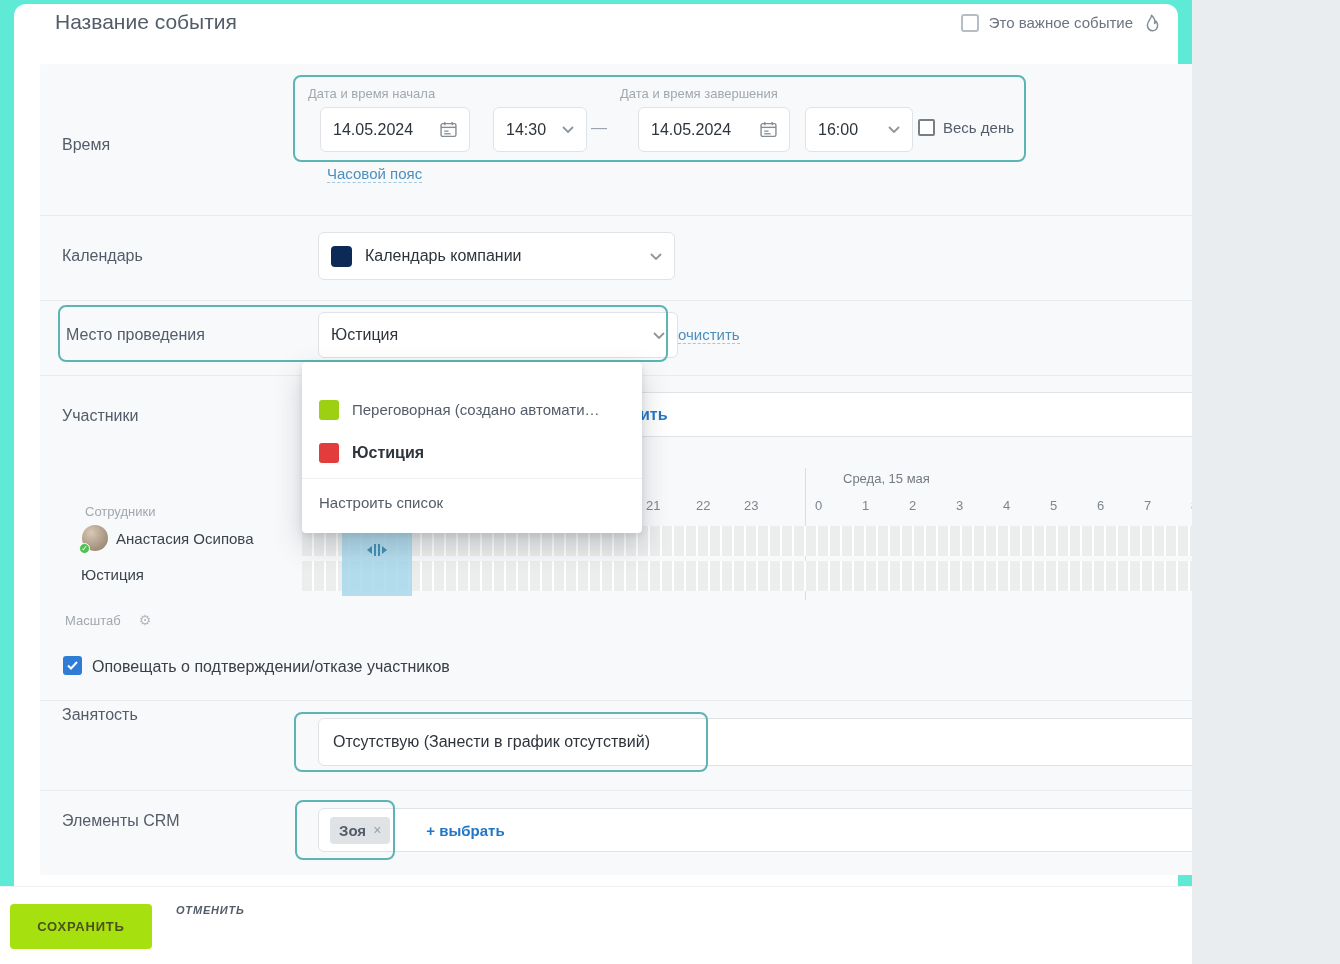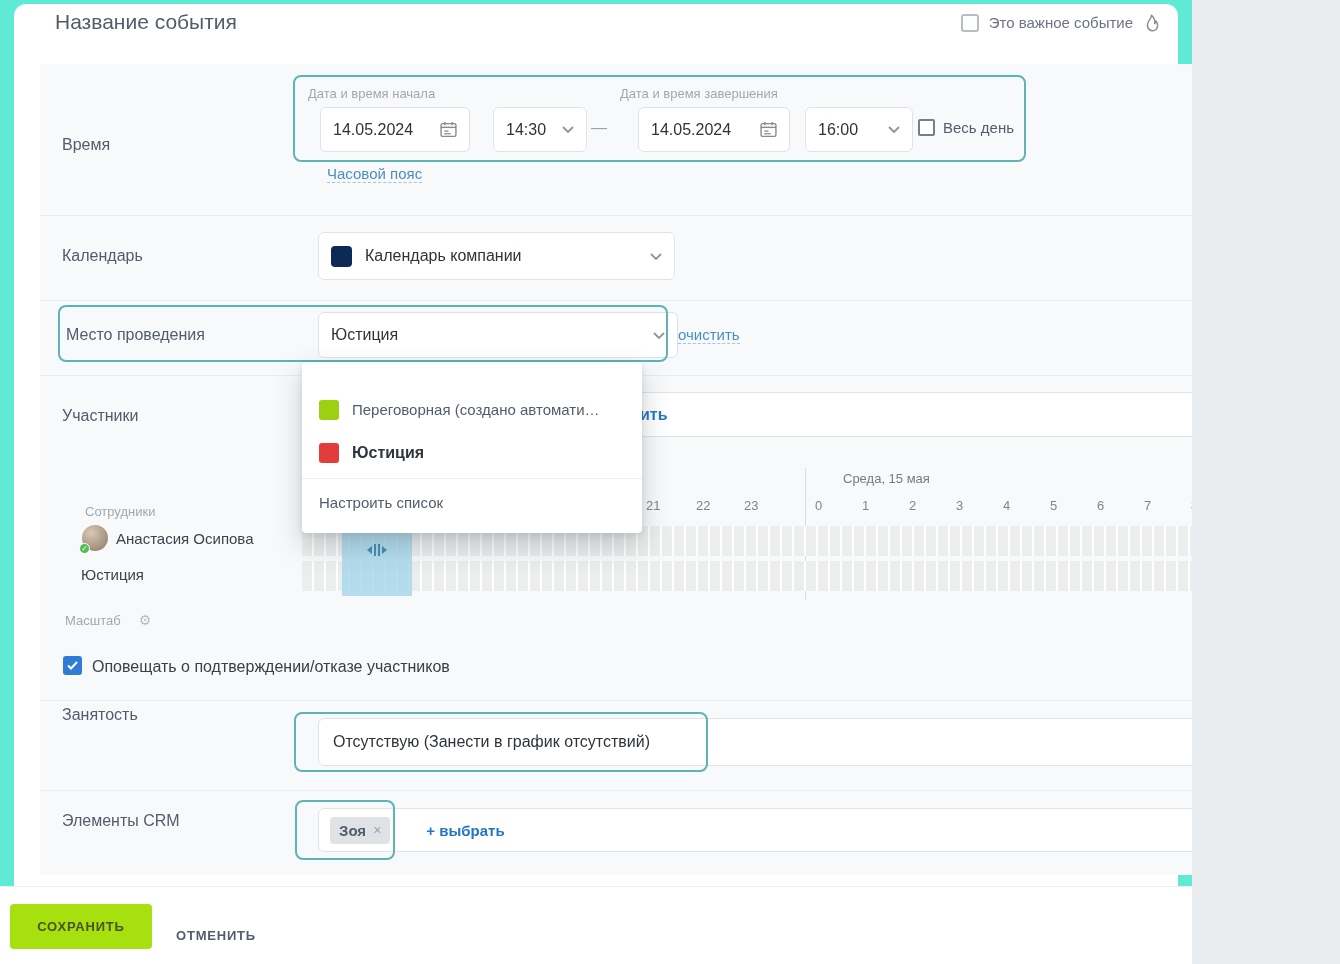--- a/index.html
+++ b/index.html
@@ -82,21 +82,21 @@
   .plain-cb { width: 17px; height: 17px; border: 2px solid #767e86; border-radius: 2px; background: #fff; cursor: pointer; flex: 0 0 auto; }
 
   .tag { display: inline-flex; align-items: center; gap: 7px; background: #dfe3e6; border-radius: 4px;
     padding: 5px 9px; font-size: 15px; font-weight: bold; color: #535c69; }
   .tag .x { color: #9aa1a8; font-weight: normal; font-size: 14px; cursor: pointer; }
   .blue-link { font-size: 15px; font-weight: bold; color: #2276c4; cursor: pointer; }
 
   .footer { position: absolute; left: 0; right: 0; bottom: 0; height: 78px; background: #fff; border-top: 1px solid #edf0f2; z-index: 60; }
   .save-btn { position: absolute; left: 10px; top: 17px; width: 142px; height: 45px; background: #a6e00e; border: none; border-radius: 4px;
     font-family: inherit; font-weight: bold; font-size: 13px; letter-spacing: .8px; color: #4a531a; cursor: pointer; }
-  .cancel-btn { position: absolute; left: 176px; top: 41px; font-weight: bold; font-size: 13px; letter-spacing: .8px; color: #535c69; cursor: pointer; }
+  .cancel-btn { position: absolute; left: 176px; top: 17px; font-weight: bold; font-size: 11px; letter-spacing: .8px; color: #535c69; cursor: pointer; font-style: italic; }
 
   .gear { font-size: 14px; color: #b3bac1; cursor: pointer; }
 </style>
 </head>
 <body>
 
 <div class="page">
   <div class="card"></div>
 
   <div class="page-title">Название события</div>

